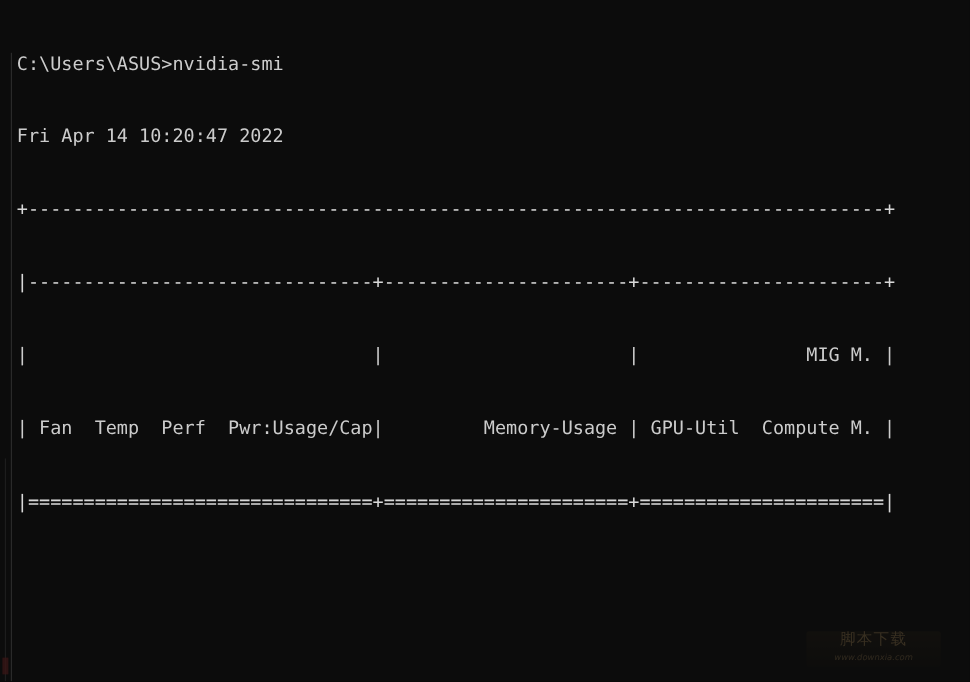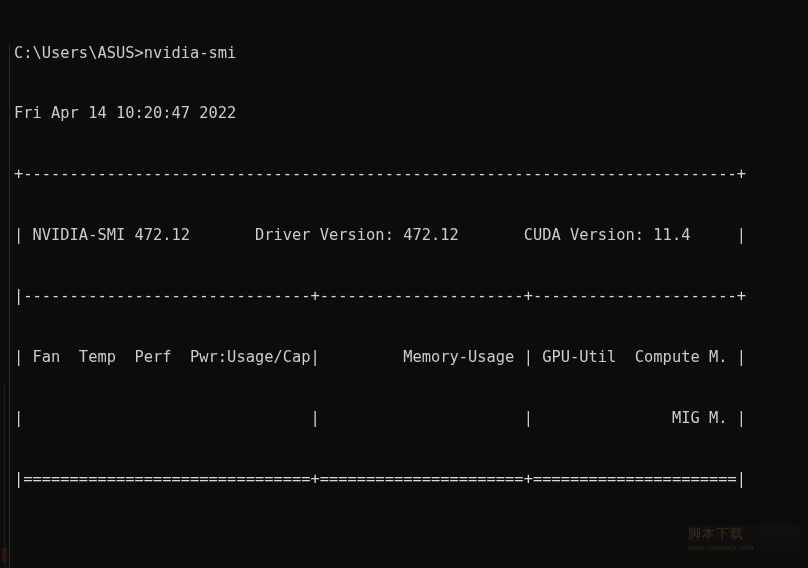--- a/index.html
+++ b/index.html
@@ -59,28 +59,29 @@
     left: 2px;
     top: 548px;
     width: 5px;
     height: 14px;
     background: #3a1616;
     opacity: .75;
   }
   
   #watermark {
     position: absolute;
-    right: 8px;
+    right: 24px;
     bottom: 12px;
     width: 112px;
     height: 30px;
     opacity: 0.22;
     color: #cfa86a;
     font-family: "DejaVu Sans", "Liberation Sans", sans-serif;
     font-size: 13px;
+    text-align: center;
     line-height: 15px;
     letter-spacing: 1px;
     pointer-events: none;
     background: linear-gradient(180deg, rgba(120,90,40,.25), rgba(90,65,30,.10));
     border-radius: 2px;
   }
   #watermark .wm-sub {
     font-size: 7px;
     letter-spacing: 0;
     opacity: .8;
@@ -89,24 +90,23 @@
 </style>
 </head>
 <body>
 
 <div id="screen">
 
   <div id="console">
     <span class="line">C:\Users\ASUS&gt;nvidia-smi</span>
     <span class="line">Fri Apr 14 10:20:47 2022</span>
     <span class="line rule">+-----------------------------------------------------------------------------+</span>
-    <span class="line">| NVIDIA-SMI 472.12       Driver Version: 472.12       CUDA Version: 11.4     |</span>
     <span class="line rule">|-------------------------------+----------------------+----------------------+</span>
+    <span class="line">|                               |                      |               MIG M. |</span>
     <span class="line">| Fan  Temp  Perf  Pwr:Usage/Cap|         Memory-Usage | GPU-Util  Compute M. |</span>
-    <span class="line">|                               |                      |               MIG M. |</span>
     <span class="line rule">|===============================+======================+======================|</span>
     
     
     
     
     
     
     
     
     

